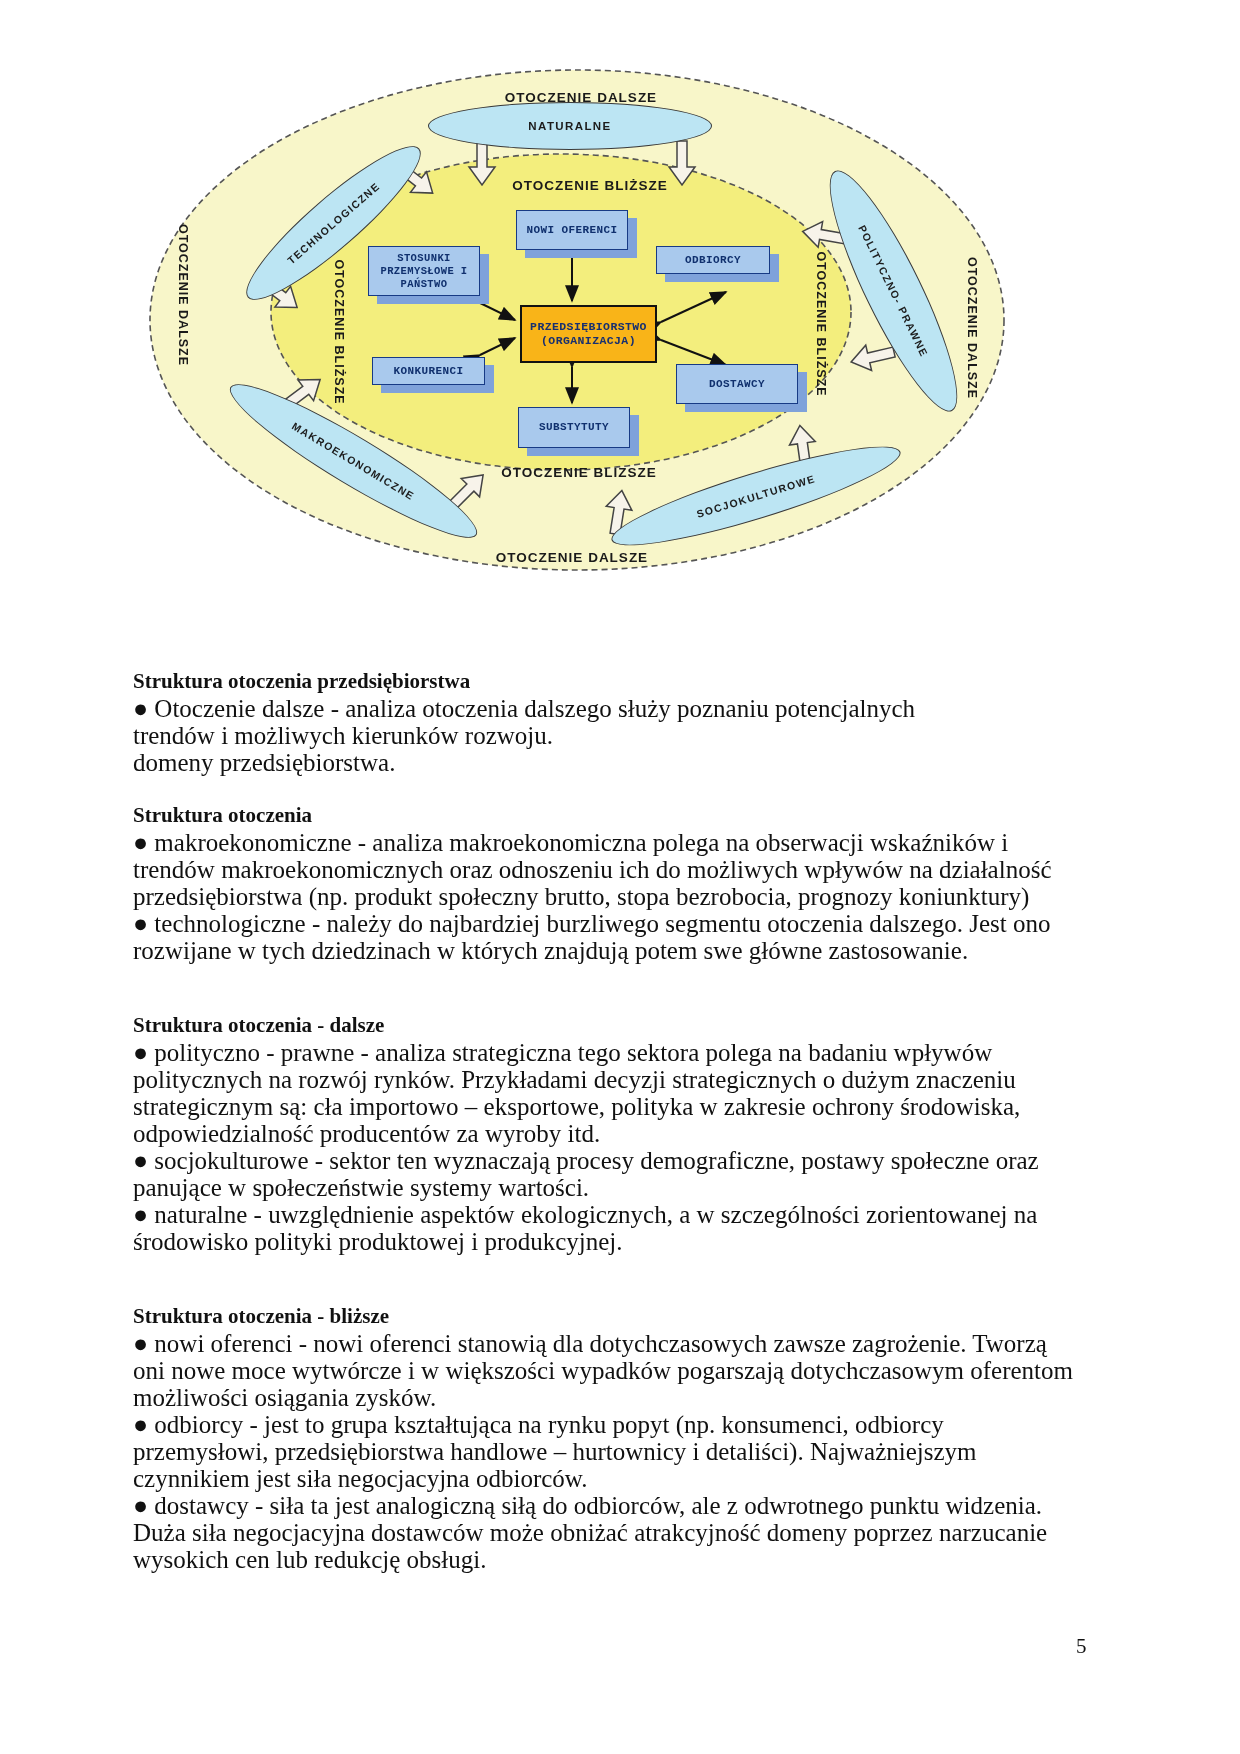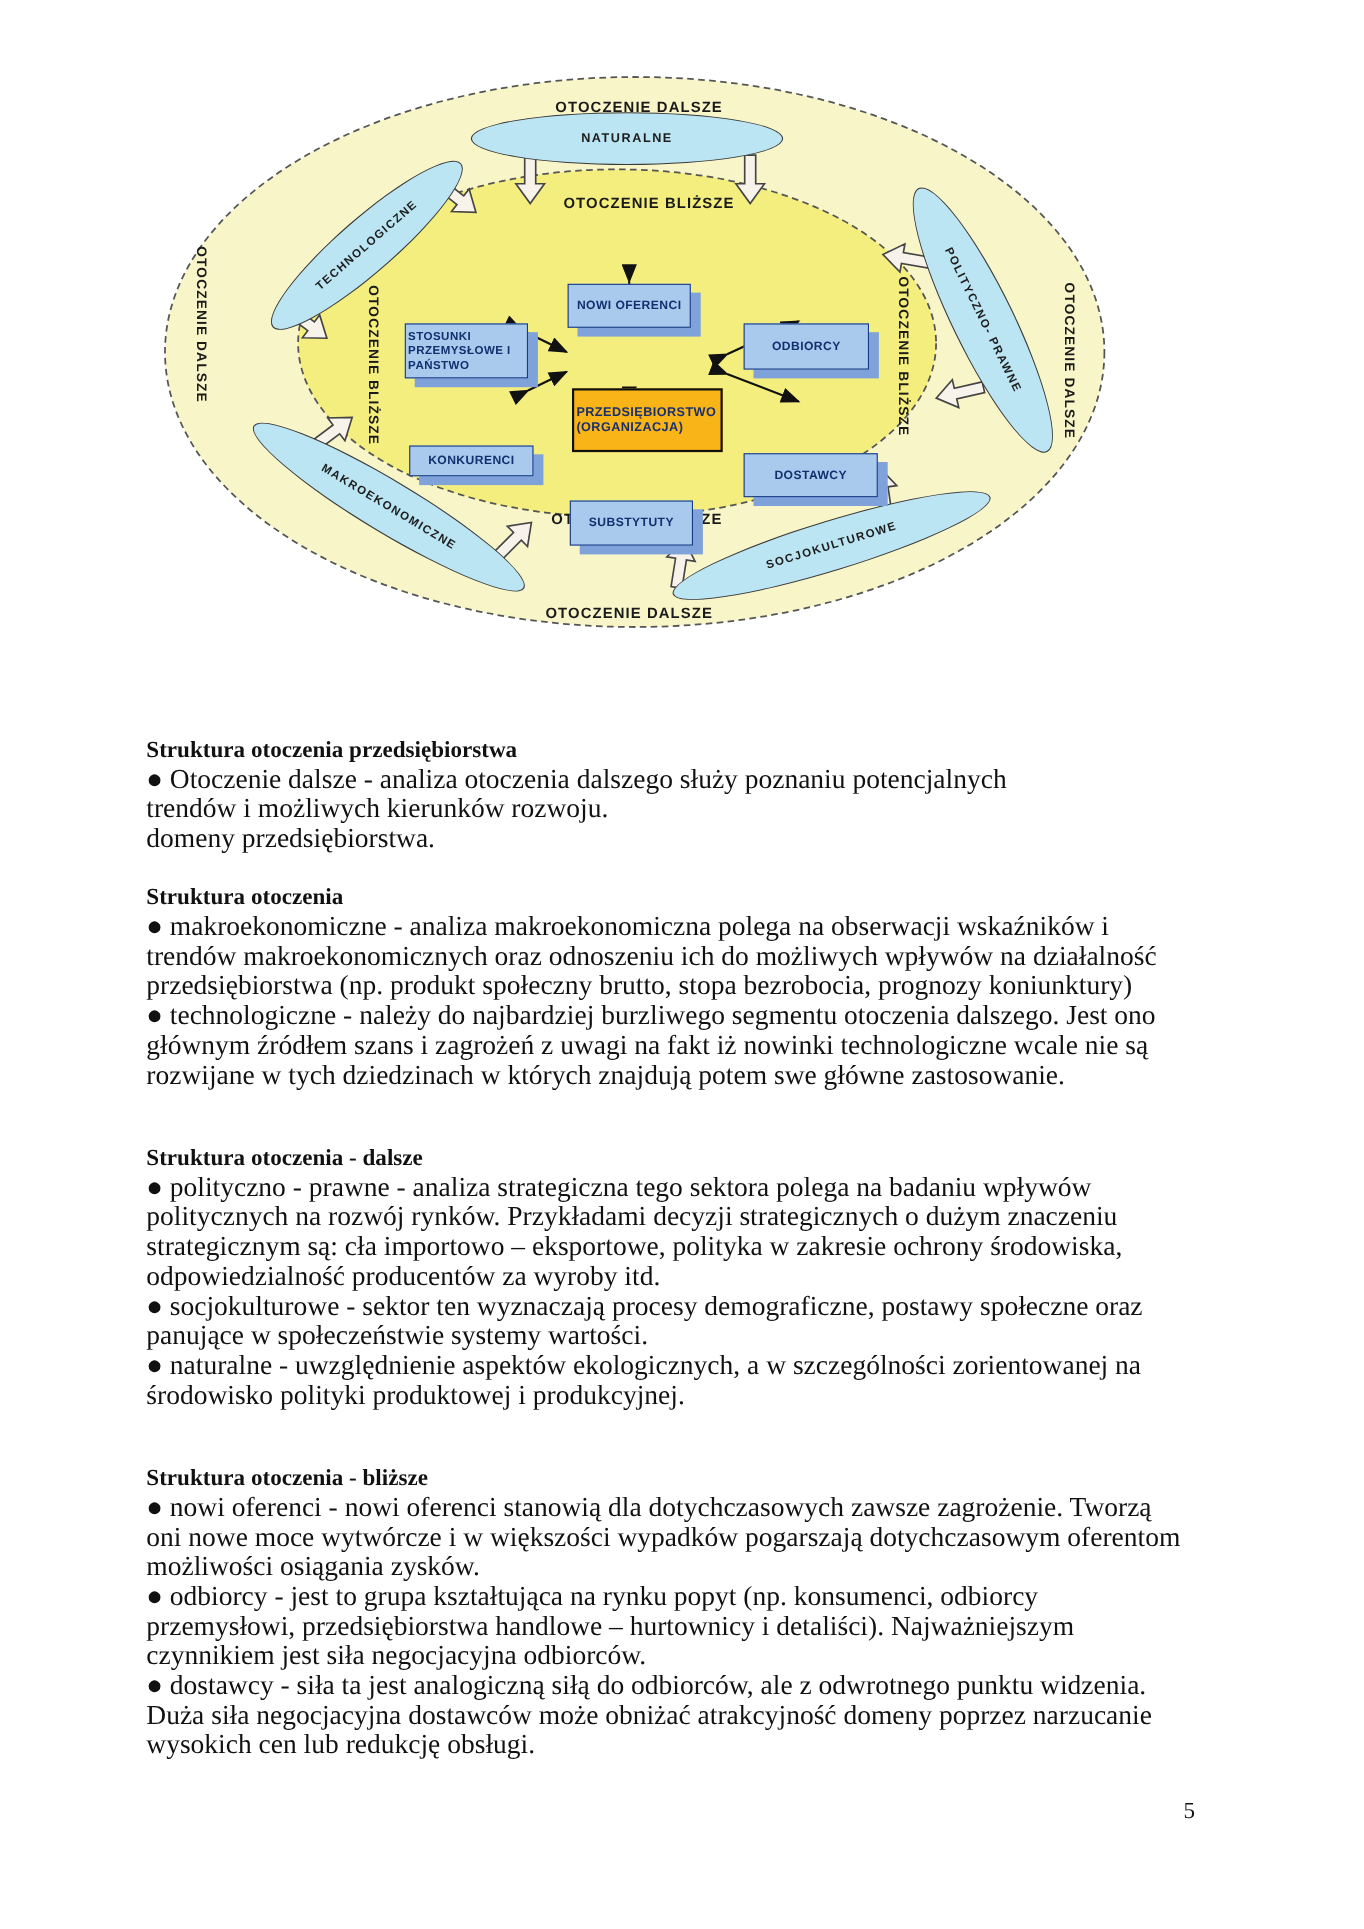--- a/index.html
+++ b/index.html
@@ -13,22 +13,22 @@
        font-family:"Liberation Sans",sans-serif;font-weight:bold;color:#1c1c1c;}
   .seg span{letter-spacing:1.4px;}
   .dlabel{position:absolute;transform:translate(-50%,-50%);white-space:nowrap;
           font-family:"Liberation Sans",sans-serif;font-weight:bold;font-size:13.5px;
           letter-spacing:1px;color:#1a1a1a;}
   .vlabel{position:absolute;transform:translate(-50%,-50%) rotate(90deg);white-space:nowrap;
           font-family:"Liberation Sans",sans-serif;font-weight:bold;font-size:12.5px;
           letter-spacing:1px;color:#1a1a1a;}
   .box{position:absolute;background:#A9C9ED;border:1.8px solid #173A85;
        box-shadow:9px 8px 0 0 #7FA2DA;display:flex;align-items:center;justify-content:center;
-       font-family:Liberation Sans, sans-serif;font-weight:bold;
-       font-size:11px;line-height:13px;color:#10306E;letter-spacing:.4px;padding:2px;box-sizing:border-box;margin-top:48px;}
+       text-align:center;font-family:Liberation Mono, monospace;font-weight:bold;
+       font-size:11px;line-height:13px;color:#10306E;letter-spacing:.4px;padding:2px;box-sizing:border-box;}
   .box.center{background:#F9B418;border:2.2px solid #111;box-shadow:none;
               font-size:11.5px;line-height:14px;color:#183070;}
   
   .content{position:absolute;left:133px;top:668px;width:1100px;}
   .sec p{margin:0;white-space:nowrap;font-size:25px;line-height:27px;}
   .sec .hd{font-weight:bold;font-size:21px;}
   .sec + .sec{margin-top:26px;}
   .sec:nth-of-type(3),.sec:nth-of-type(4){margin-top:48px;}
   .pageno{position:absolute;left:1076px;top:1634px;font-size:21px;}
 </style>
@@ -92,41 +92,40 @@
       </div>
     <div class="seg" style="left:605px;top:473px;width:300px;height:44px;font-size:10.5px;transform:rotate(-17deg)">
       <span>SOCJOKULTUROWE</span>
       </div>
     <div class="seg" style="left:760px;top:263px;width:265px;height:54px;font-size:10.5px;transform:rotate(64deg)">
       <span>POLITYCZNO- PRAWNE</span>
       </div>
 
     <div class="box" style="left:516px;top:210px;width:112px;height:40px">NOWI OFERENCI</div>
     <div class="box" style="left:368px;top:246px;width:112px;height:50px;font-size:10.5px">STOSUNKI PRZEMYSŁOWE I PAŃSTWO</div>
-    <div class="box" style="left:676px;top:246px;width:114px;height:42px">ODBIORCY</div>
+    <div class="box" style="left:656px;top:246px;width:114px;height:28px">ODBIORCY</div>
     <div class="box center" style="left:520px;top:305px;width:137px;height:58px">PRZEDSIĘBIORSTWO (ORGANIZACJA)</div>
     <div class="box" style="left:372px;top:357px;width:113px;height:28px">KONKURENCI</div>
     <div class="box" style="left:676px;top:364px;width:122px;height:40px">DOSTAWCY</div>
     <div class="box" style="left:518px;top:407px;width:112px;height:41px">SUBSTYTUTY</div>
   </div>
 
   <div class="content">
       <section class="sec">
         <p class="hd">Struktura otoczenia przedsiębiorstwa</p>
         <p class="ln">● Otoczenie dalsze - analiza otoczenia dalszego służy poznaniu potencjalnych</p>
         <p class="ln">trendów i możliwych kierunków rozwoju.</p>
         <p class="ln">domeny przedsiębiorstwa.</p>
       </section>
       <section class="sec">
         <p class="hd">Struktura otoczenia</p>
         <p class="ln">● makroekonomiczne - analiza makroekonomiczna polega na obserwacji wskaźników i</p>
         <p class="ln">trendów makroekonomicznych oraz odnoszeniu ich do możliwych wpływów na działalność</p>
         <p class="ln">przedsiębiorstwa (np. produkt społeczny brutto, stopa bezrobocia, prognozy koniunktury)</p>
         <p class="ln">● technologiczne - należy do najbardziej burzliwego segmentu otoczenia dalszego. Jest ono</p>
-        <p class="ln">głównym źródłem szans i zagrożeń z uwagi na fakt iż nowinki technologiczne wcale nie są</p>
         <p class="ln">rozwijane w tych dziedzinach w których znajdują potem swe główne zastosowanie.</p>
       </section>
       <section class="sec">
         <p class="hd">Struktura otoczenia - dalsze</p>
         <p class="ln">● polityczno - prawne - analiza strategiczna tego sektora polega na badaniu wpływów</p>
         <p class="ln">politycznych na rozwój rynków. Przykładami decyzji strategicznych o dużym znaczeniu</p>
         <p class="ln">strategicznym są: cła importowo – eksportowe, polityka w zakresie ochrony środowiska,</p>
         <p class="ln">odpowiedzialność producentów za wyroby itd.</p>
         <p class="ln">● socjokulturowe - sektor ten wyznaczają procesy demograficzne, postawy społeczne oraz</p>
         <p class="ln">panujące w społeczeństwie systemy wartości.</p>

